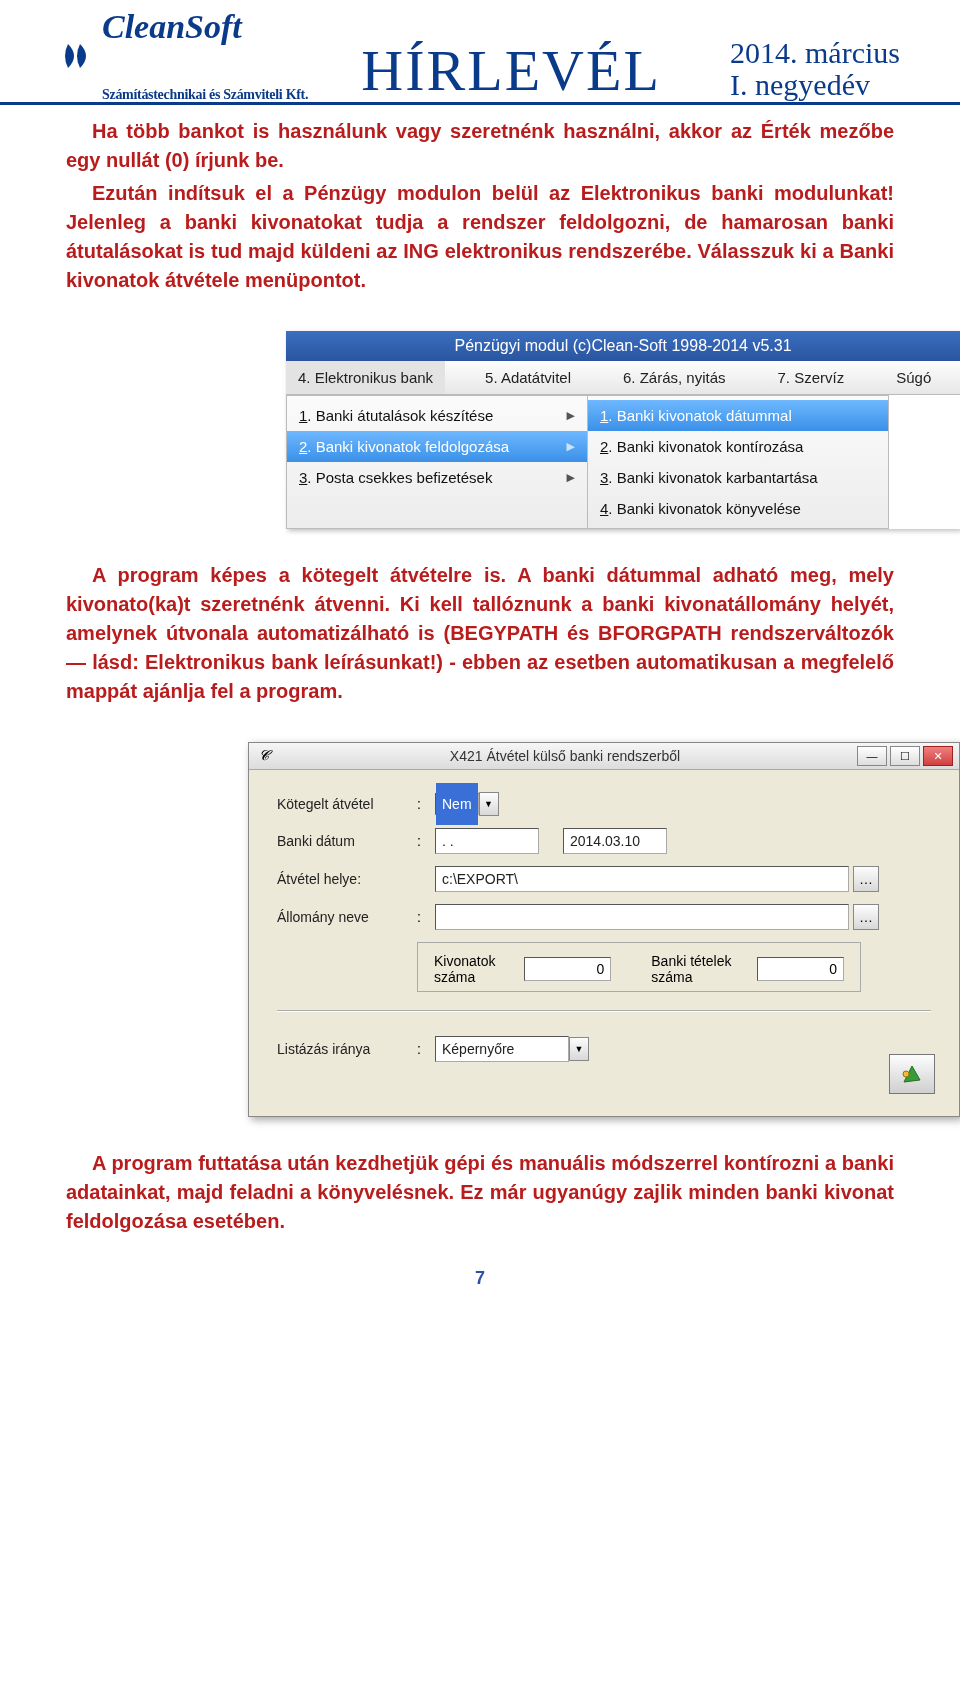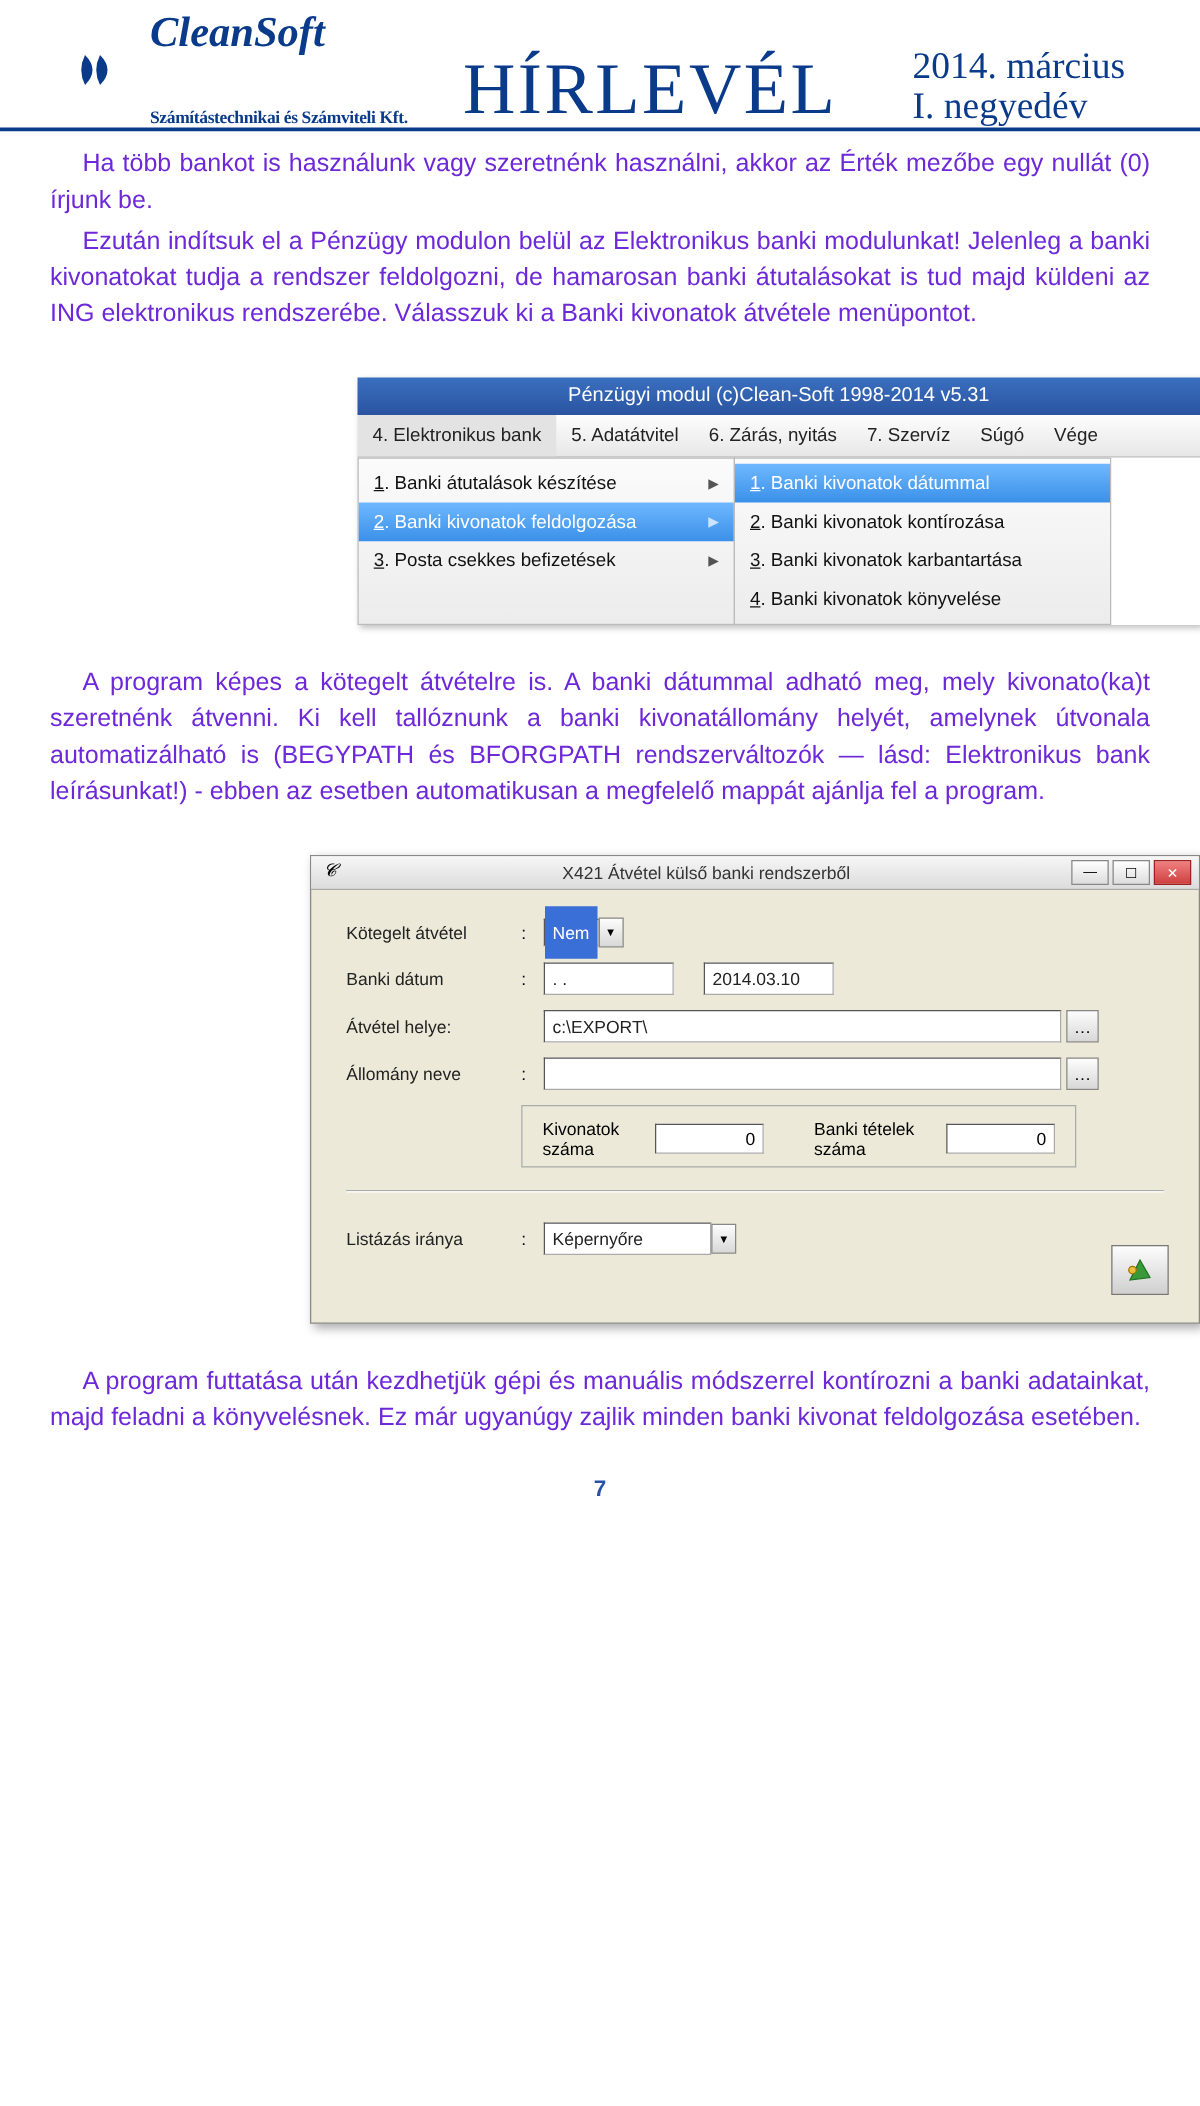--- a/index.html
+++ b/index.html
@@ -9,21 +9,21 @@
     width: 960px;
   }
   .page-header {
     display: flex;
     align-items: flex-end;
     justify-content: space-between;
     padding: 10px 60px 0 60px;
     border-bottom: 3px solid #0a3a8a;
     margin-bottom: 12px;
   }
-  .logo-block { display: flex; align-items: center; gap: 24px; }
+  .logo-block { display: flex; align-items: center; gap: 6px; }
   .logo-glyph { width: 36px; height: 36px; }
   .logo-text { display: flex; flex-direction: column; line-height: 1; }
   .logo-main {
     font-family: "Times New Roman", serif;
     font-weight: bold;
     font-style: italic;
     font-size: 34px;
     color: #0a3a8a;
   }
   .logo-sub {
@@ -45,25 +45,26 @@
   .date-block {
     font-family: "Times New Roman", serif;
     color: #0a3a8a;
     font-size: 30px;
     text-align: left;
     line-height: 1.05;
     padding-bottom: 2px;
     margin-left: 16px;
   }
   .body-text {
-    padding: 0 40px;
+    padding: 0 66px;
     font-size: 20px;
-    color: #6d28d9;
+    color: #b91c1c;
     line-height: 1.45;
     text-align: justify;
+    font-weight: bold;
   }
   .body-text p { margin: 0 0 4px 0; text-indent: 26px; }
   .screenshot-wrap { display: flex; justify-content: flex-end; margin: 36px 0 32px 0; }
   
   .menuwin {
     width: 674px;
     font-family: "Segoe UI", Tahoma, sans-serif;
     font-size: 15px;
     box-shadow: 2px 2px 5px rgba(0,0,0,.25);
   }
@@ -71,20 +72,21 @@
     background: linear-gradient(#3a6fbf, #2a54a0);
     color: #fff;
     padding: 6px 10px;
     font-size: 16px;
     text-align: center;
   }
   .menuwin .menubar {
     background: linear-gradient(#fdfdfd, #e7e7e7);
     display: flex;
     border-bottom: 1px solid #bbb;
+    gap: 28px;
   }
   .menuwin .menubar-item {
     padding: 8px 12px;
     color: #222;
     white-space: nowrap;
   }
   .menuwin .menubar-item.active { background: #e3e3e3; }
   .menuwin .submenu-row { display: flex; }
   .menuwin .submenu {
     background: linear-gradient(#fbfbfb, #ececec);

